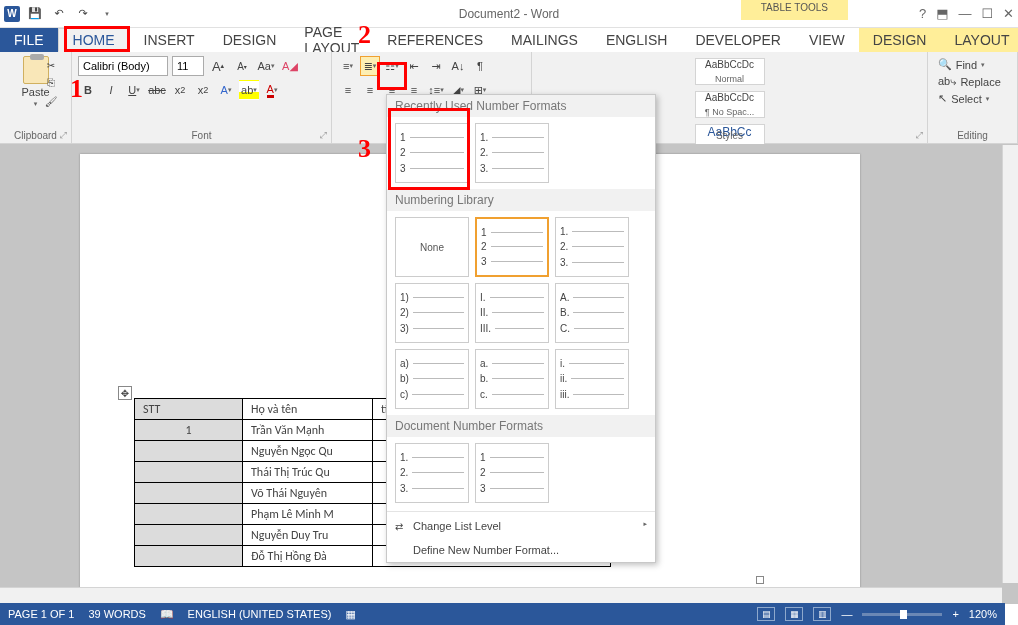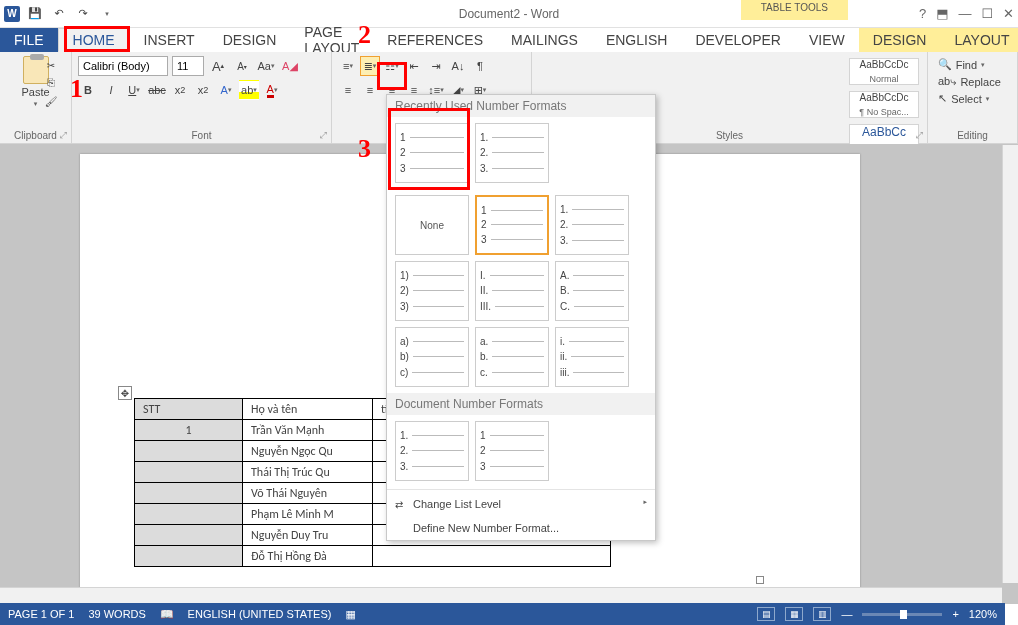--- a/index.html
+++ b/index.html
@@ -37,21 +37,21 @@
   
   .font-grp { width: 260px; }
   .font-row1 { display:flex; gap:4px; align-items:center; margin-bottom:4px;}
   .font-combo { border:1px solid #ababab; background:#fff; height:20px; padding:0 4px; font-size:11px; }
   .font-row2 { display:flex; gap:3px; align-items:center; }
   .rb { width:20px;height:20px;display:flex;align-items:center;justify-content:center;font-size:11px;border:1px solid transparent;}
   
   .para-grp { width: 200px; }
   .para-row { display:flex; gap:2px; align-items:center; margin-bottom:4px;}
   
-  .styles-grp { flex:1; display:flex; gap:6px; padding:6px 8px 16px 8px; align-items:flex-end; }
+  .styles-grp { flex:1; display:flex; gap:6px; padding:6px 8px 16px 8px; align-items:center; }
   .style-box { width:70px;height:56px;border:1px solid #d4d4d4;background:#fff;display:flex;flex-direction:column;align-items:center;justify-content:center;font-size:10px;gap:4px;}
   .stylabel{font-size:9px;color:#666;}
   .styles-expand{width:16px;display:flex;flex-direction:column;gap:2px;align-items:center;justify-content:center;border:1px solid #d4d4d4;height:56px;background:#fff;}
   
   .editing-grp { width:90px; }
   .ed-item{display:flex;align-items:center;gap:4px;font-size:11px;color:#444;padding:2px 4px;}
   
   .chev{font-size:7px;color:#666;}
   
   
@@ -329,20 +329,21 @@
       <div class="gal-line">
           <span>2.</span>
           <div class="gal-rule"></div>
         </div>
       <div class="gal-line">
           <span>3.</span>
           <div class="gal-rule"></div>
         </div>
     </div>
   </div>
+  <div class="gal-section-hdr">Numbering Library</div>
   <div class="gal-grid">
     <div class="gal-item none">None</div>
     <div class="gal-item sel">
       <div class="gal-line">
           <span>1</span>
           <div class="gal-rule"></div>
         </div>
       <div class="gal-line">
           <span>2</span>
           <div class="gal-rule"></div>

